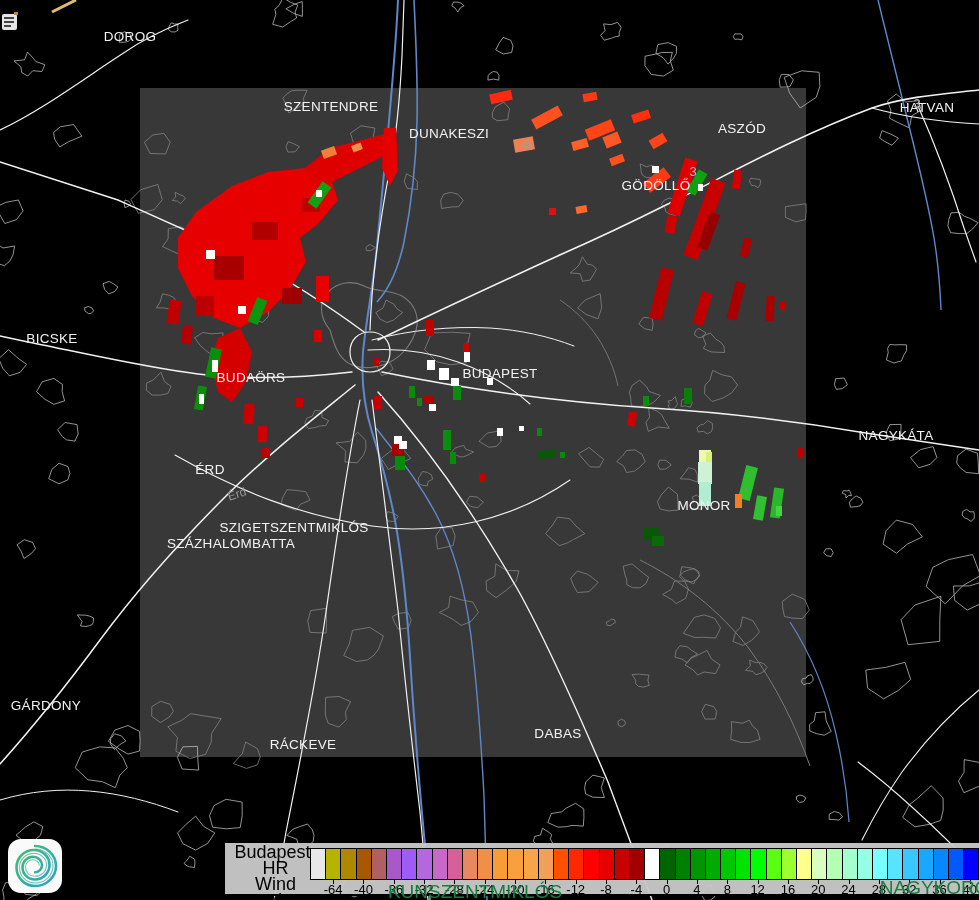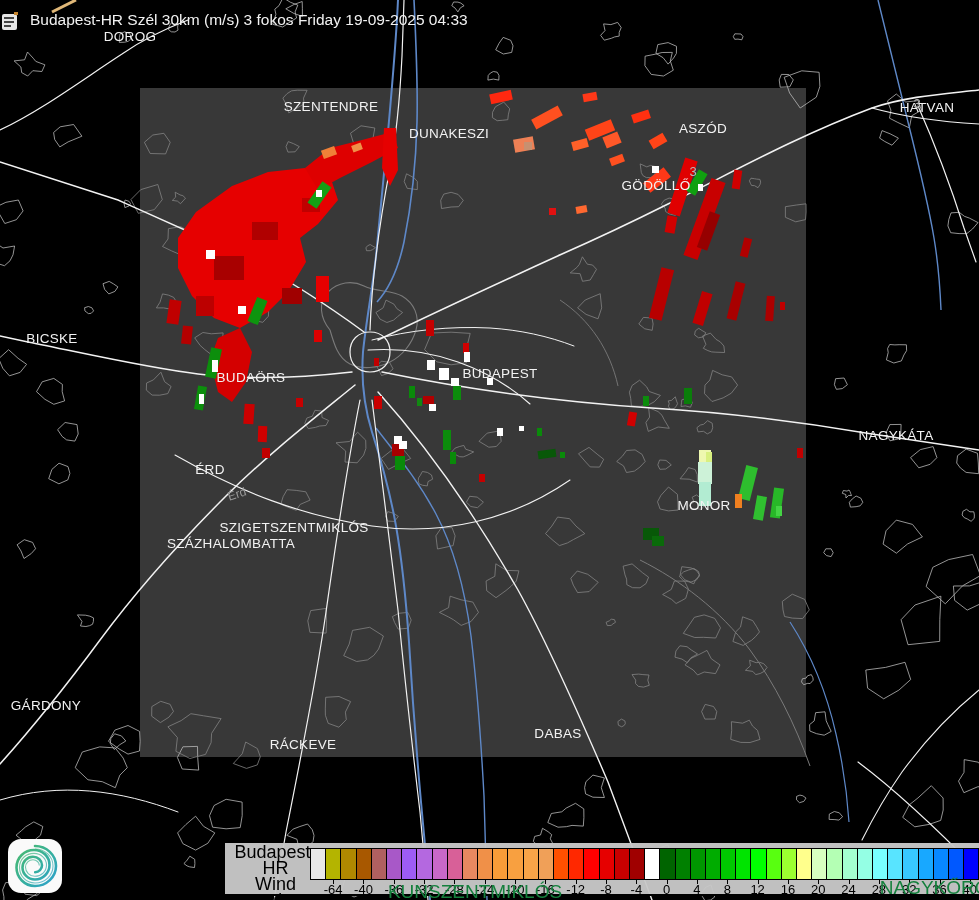--- a/index.html
+++ b/index.html
@@ -329,21 +329,21 @@
         <rect x="643" y="528" width="16" height="12" fill="#085808" transform="rotate(0 651 534)"></rect>
         <rect x="652" y="536" width="12" height="10" fill="#0A6A0A" transform="rotate(0 658 541)"></rect>
         <rect x="797" y="448" width="6" height="10" fill="#C00000" transform="rotate(0 800 453)"></rect>
       </g>
   </svg>
 
   <div id="label-layer">
       <div class="city-label" style="left: 130px; top: 36px;">DOROG</div>
       <div class="city-label" style="left: 331px; top: 106px;">SZENTENDRE</div>
       <div class="city-label" style="left: 449px; top: 133px;">DUNAKESZI</div>
-      <div class="city-label" style="left: 703px; top: 128px;">ASZÓD</div>
+      <div class="city-label" style="left: 742px; top: 128px;">ASZÓD</div>
       <div class="city-label" style="left: 927px; top: 107px;">HATVAN</div>
       <div class="city-label" style="left: 656px; top: 185px;">GÖDÖLLŐ</div>
       <div class="city-label" style="left: 52px; top: 338px;">BICSKE</div>
       <div class="city-label" style="left: 251px; top: 377px;">BUDAÖRS</div>
       <div class="city-label" style="left: 500px; top: 373px;">BUDAPEST</div>
       <div class="city-label" style="left: 896px; top: 435px;">NAGYKÁTA</div>
       <div class="city-label" style="left: 210px; top: 469px;">ÉRD</div>
       <div class="city-label" style="left: 704px; top: 505px;">MONOR</div>
       <div class="city-label" style="left: 294px; top: 527px;">SZIGETSZENTMIKLÓS</div>
       <div class="city-label" style="left: 231px; top: 543px;">SZÁZHALOMBATTA</div>
@@ -356,21 +356,20 @@
     </div>
 
   <svg id="title-icon" viewBox="0 0 20 20">
     <rect x="0" y="2" width="15" height="16" rx="2" fill="#E6E6E6"></rect>
     <rect x="2" y="5" width="10" height="2" fill="#444"></rect>
     <rect x="2" y="9" width="10" height="2" fill="#444"></rect>
     <rect x="2" y="13" width="7" height="2" fill="#444"></rect>
     <rect x="12" y="0" width="4" height="3" fill="#C8862E"></rect>
   </svg>
 
-  <div id="title-bar">Budapest-HR Szél 30km (m/s) 3 fokos Friday 19-09-2025 04:33</div>
 
   <div id="legend">
     <div id="legend-name">
       <div>Budapest-HR</div>
       <div>Wind</div>
       <div>m/s</div>
     </div>
     <div id="legend-bar">
         <div class="legend-cell" style="background: rgb(232, 232, 232);"></div>
         <div class="legend-cell" style="background: rgb(180, 180, 0);"></div>

